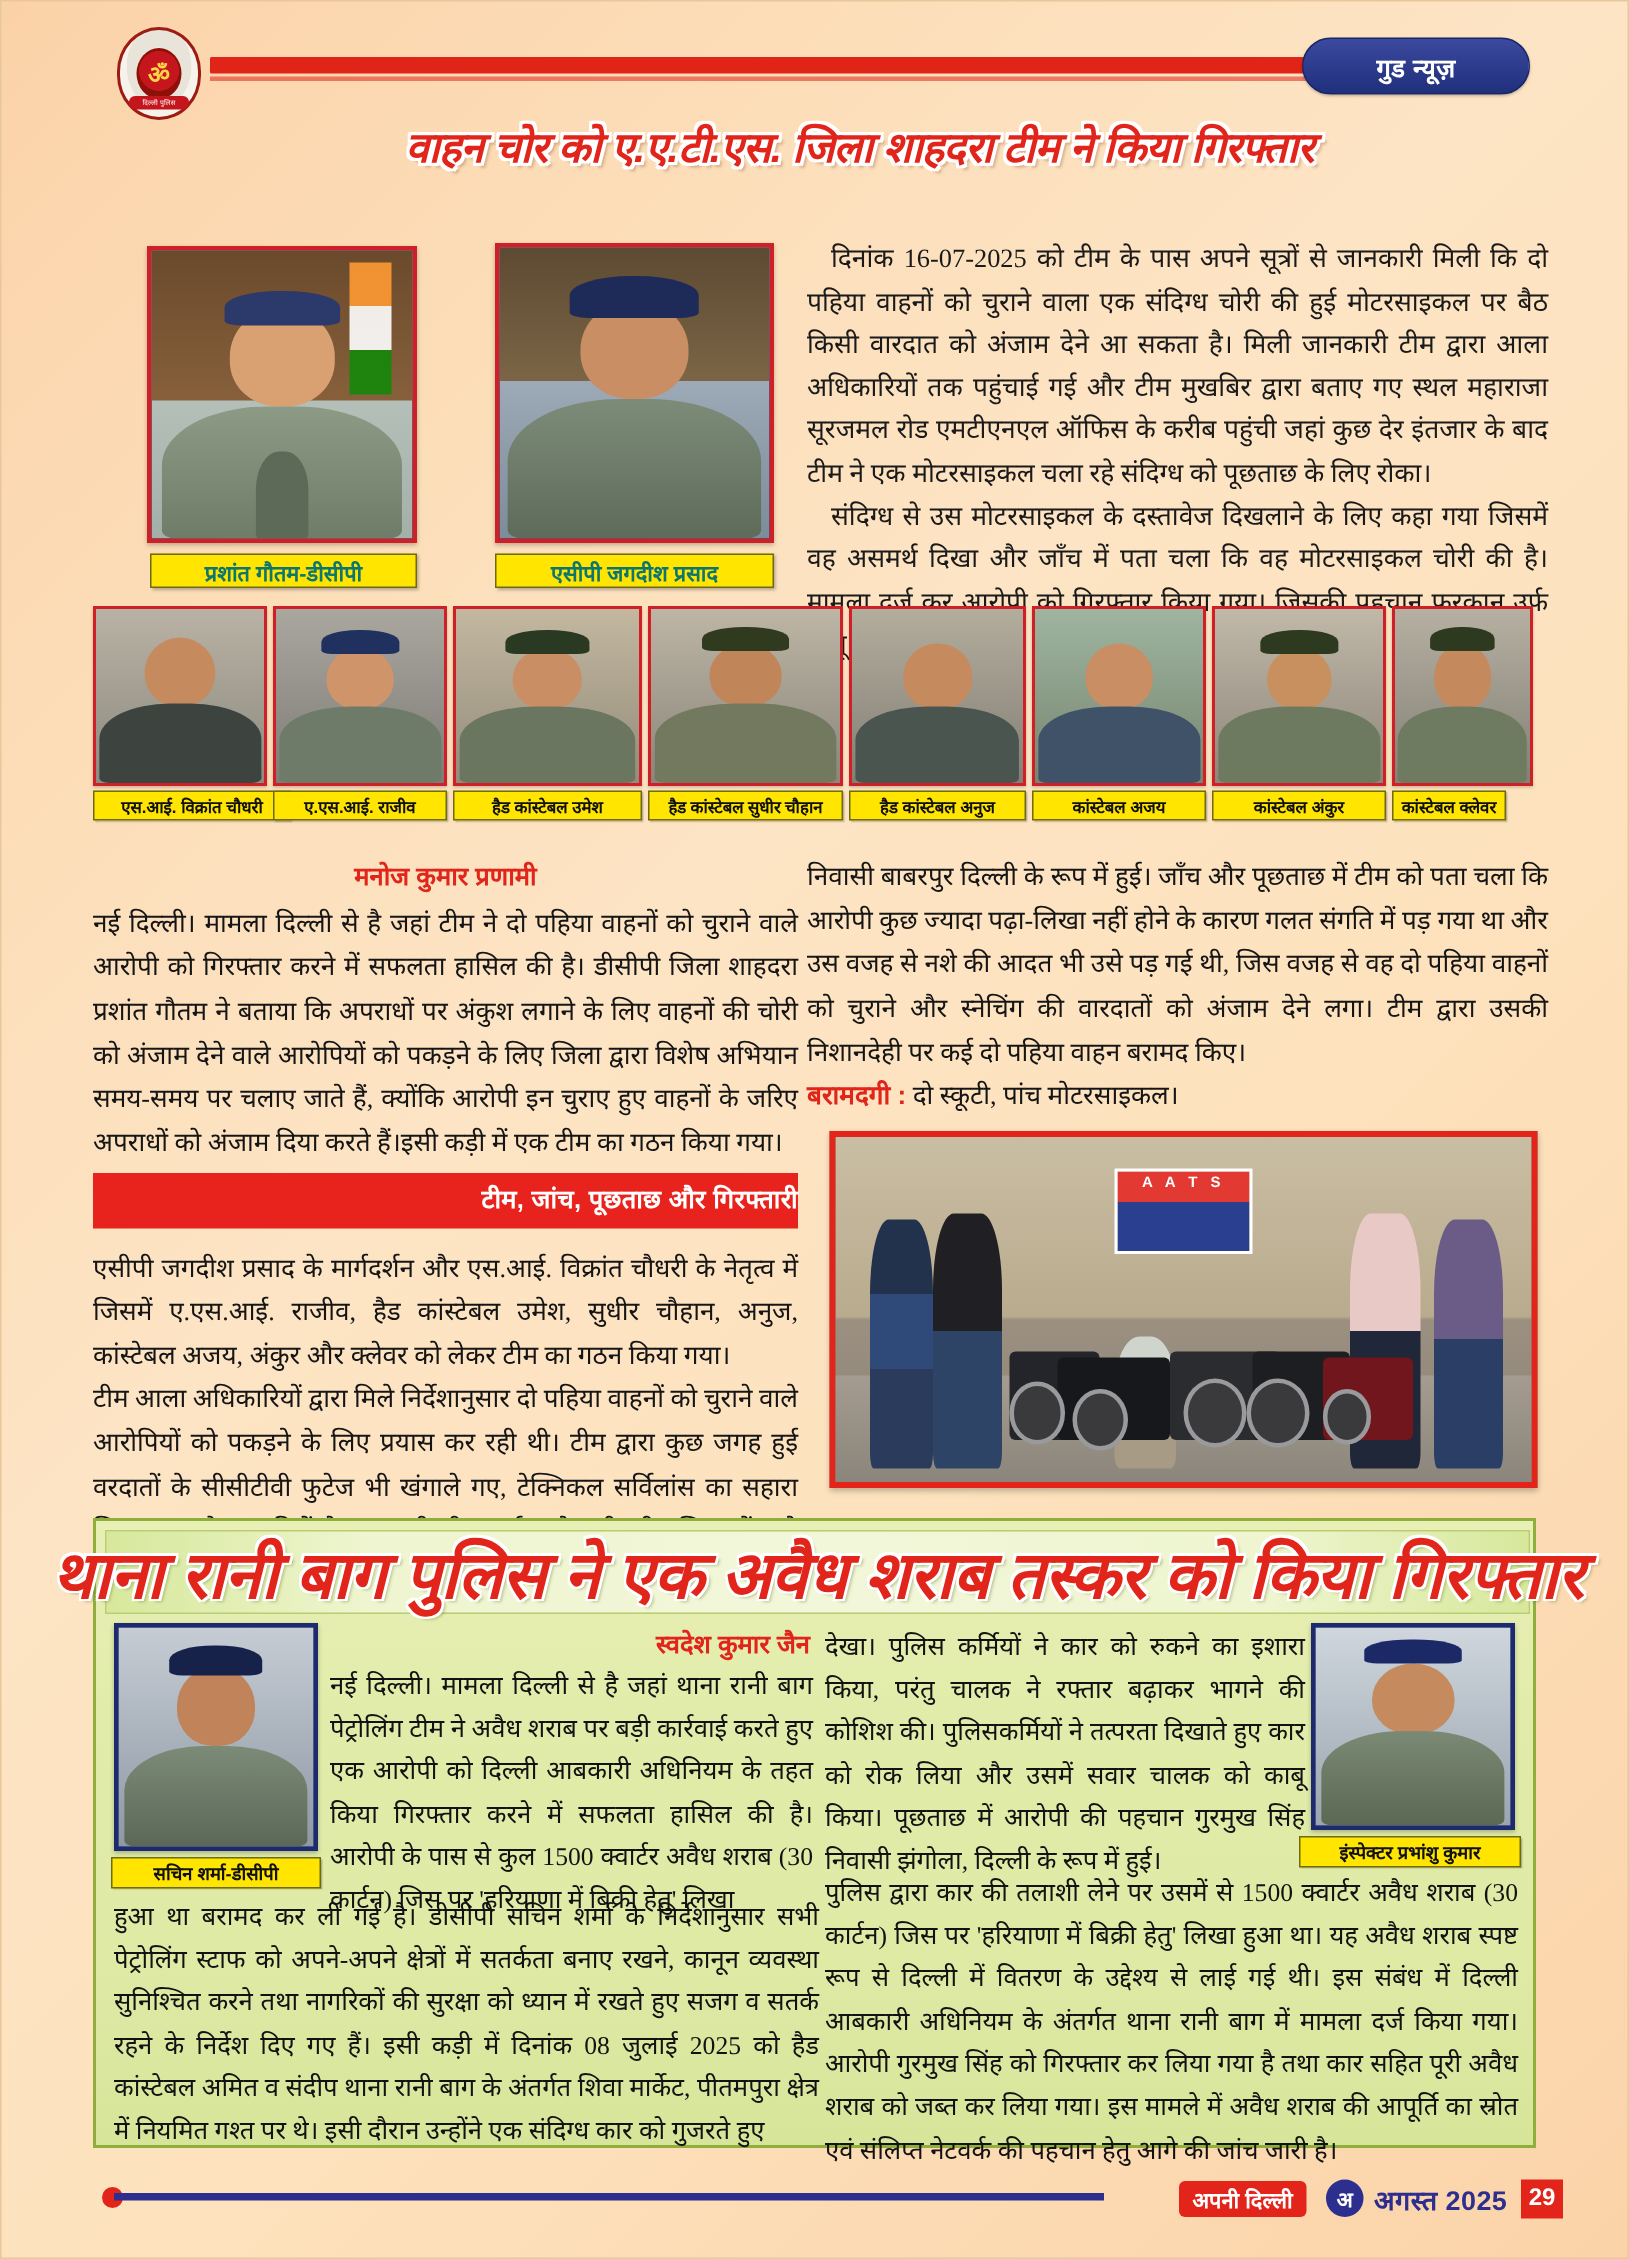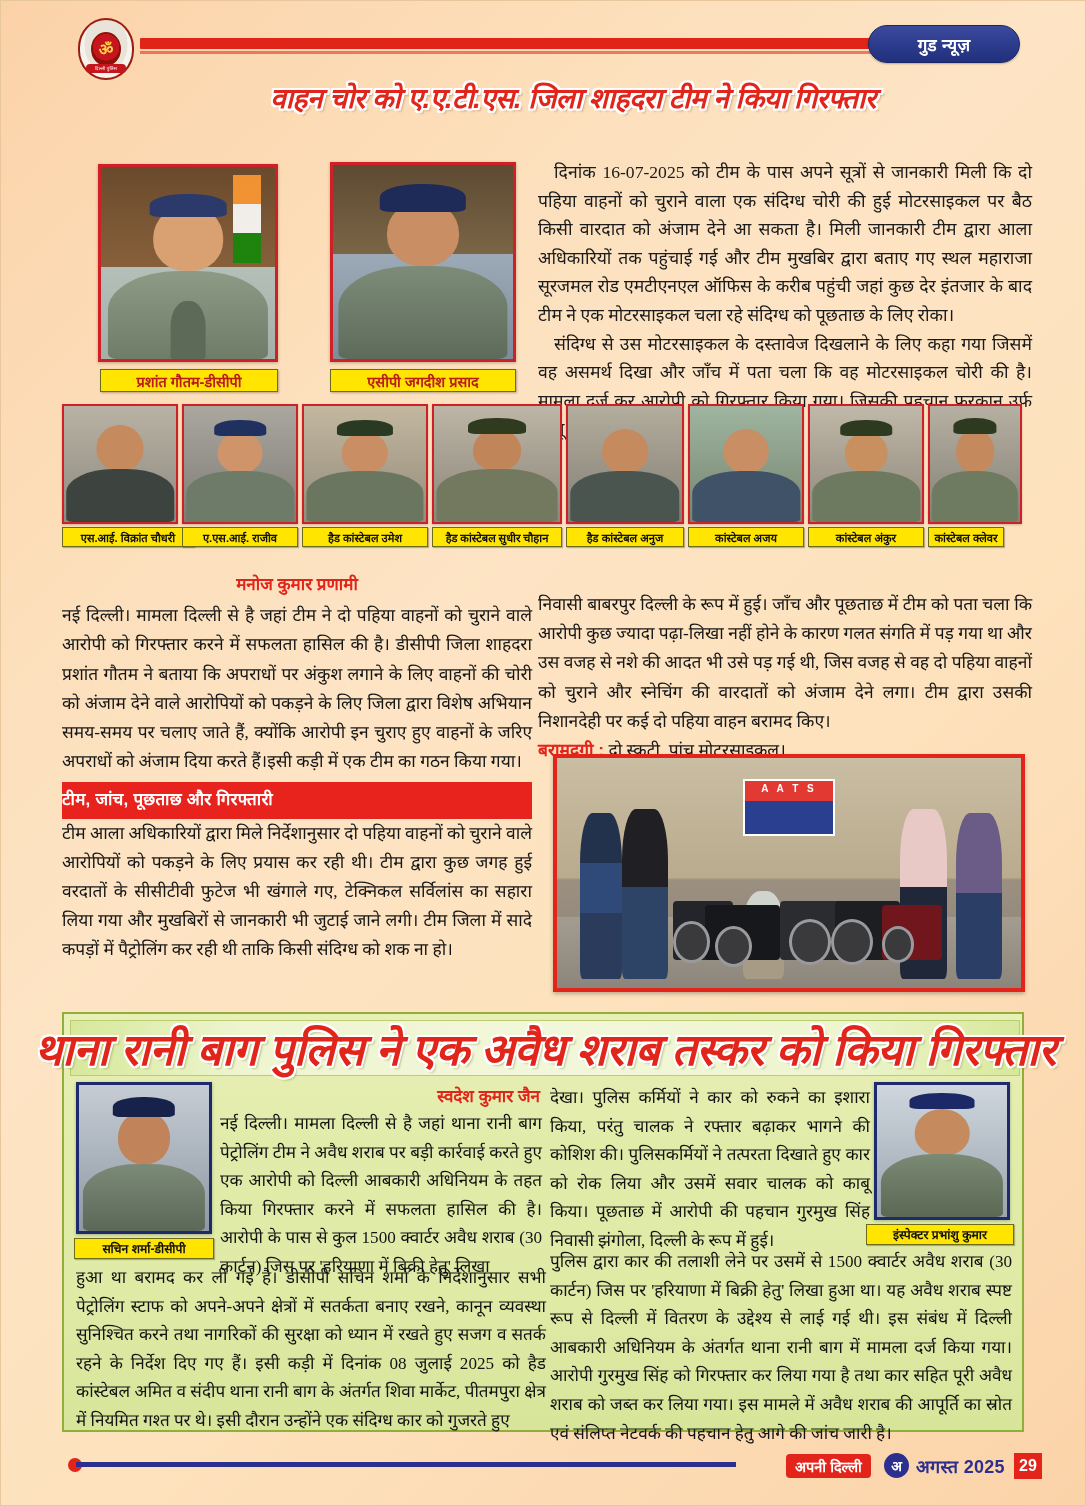--- a/index.html
+++ b/index.html
@@ -86,21 +86,21 @@
   .pf-bg-b{ position:absolute; inset:0; background:linear-gradient(180deg,#c9cfd8 0%,#9aa7b4 50%,#7d8c99 100%); }
   .pf-wall-wood{ position:absolute; left:0; top:0; right:0; height:58%; background:linear-gradient(180deg,#6a4a2c,#87603b); }
   .pf-flag{ position:absolute; right:8%; top:4%; width:16%; height:46%;
             background:linear-gradient(180deg,#ff9933 0 33%, #ffffff 33% 66%, #138808 66% 100%); opacity:.9; }
   .pf-head{ position:absolute; left:50%; transform:translateX(-50%); border-radius:50% 50% 46% 46%; }
   .pf-torso{ position:absolute; left:50%; transform:translateX(-50%); border-radius:44% 44% 6% 6%; }
   .pf-cap{ position:absolute; left:50%; transform:translateX(-50%); border-radius:48% 48% 14% 14%; }
 
   .cap-yellow{
     position:absolute; background:#ffe500; border:1px solid #6b6b18;
-    color:#b91c1c; font-weight:bold; text-align:center;
+    color:#0f766e; font-weight:bold; text-align:center;
     font-family:"Liberation Sans", sans-serif;
     box-shadow:1px 1px 2px rgba(0,0,0,.28);
     display:flex; align-items:center; justify-content:center;
     white-space:nowrap; overflow:hidden;
   }
   .c1 { left:100px; top:219px; width:178px; height:23px; font-size:14.5px; }
   .c2 { left:330px; top:219px; width:186px; height:23px; font-size:14.5px; }
 
   
   .strip { position:absolute; left:62px; top:254px; width:960px; height:145px; }
@@ -129,26 +129,26 @@
   .byline{
     text-align:center; color:#e1251b; font-weight:bold; font-size:17px;
     font-family:"Liberation Sans", sans-serif; margin-bottom:2px;
   }
   .bodycol{
     position:absolute; font-size:17.4px; line-height:29.2px; color:#151515;
     text-align:justify; font-family:"Liberation Serif", serif;
   }
   .bodycol p{ margin:0; }
   .col-l{ left:62px; top:420px; width:470px; }
-  .col-r{ left:538px; top:440px; width:494px; }
+  .col-r{ left:538px; top:420px; width:494px; }
 
   .subbar{
-    background:#e8221c; color:#ffffff; font-weight:bold; text-align:left;
+    background:#e8221c; color:#ffffff; font-weight:bold; text-align:right;
     font-family:"Liberation Sans", sans-serif; font-size:17px;
-    padding:3px 0 4px; margin:6px 0 0; letter-spacing:.2px;
+    padding:3px 0 4px; margin:6px 0 12px; letter-spacing:.2px;
   }
   .redlabel{ color:#e1251b; font-weight:bold; font-family:"Liberation Sans", sans-serif; }
 
   
   .aats-photo{
     position:absolute; left:553px; top:604px; width:472px; height:238px;
     border:4px solid #e2241b; overflow:hidden; background:#8d8274;
     box-shadow:0 2px 4px rgba(0,0,0,.25);
   }
   .aats-inner{ position:absolute; inset:0; }
@@ -348,20 +348,21 @@
         <div class="pf-cap" style="top:10%;width:48%;height:14%;background:#2e3a20;"></div>
         <div class="pf-torso" style="bottom:0;width:96%;height:44%;background:#6f7b60;"></div>
       </div>
       <div class="scap" style="left:866px;width:76px;">कांस्टेबल क्लेवर</div>
     </div>
 
     <div class="bodycol col-l">
       <div class="byline">मनोज कुमार प्रणामी</div>
       <p>नई दिल्ली। मामला दिल्ली से है जहां टीम ने दो पहिया वाहनों को चुराने वाले आरोपी को गिरफ्तार करने में सफलता हासिल की है। डीसीपी जिला शाहदरा प्रशांत गौतम ने बताया कि अपराधों पर अंकुश लगाने के लिए वाहनों की चोरी को अंजाम देने वाले आरोपियों को पकड़ने के लिए जिला द्वारा विशेष अभियान समय-समय पर चलाए जाते हैं, क्योंकि आरोपी इन चुराए हुए वाहनों के जरिए अपराधों को अंजाम दिया करते हैं।इसी कड़ी में एक टीम का गठन किया गया।</p>
       <div class="subbar">टीम, जांच, पूछताछ और गिरफ्तारी</div>
+      <p>एसीपी जगदीश प्रसाद के मार्गदर्शन और एस.आई. विक्रांत चौधरी के नेतृत्व में जिसमें ए.एस.आई. राजीव, हैड कांस्टेबल उमेश, सुधीर चौहान, अनुज, कांस्टेबल अजय, अंकुर और क्लेवर को लेकर टीम का गठन किया गया।</p>
       <p>टीम आला अधिकारियों द्वारा मिले निर्देशानुसार दो पहिया वाहनों को चुराने वाले आरोपियों को पकड़ने के लिए प्रयास कर रही थी। टीम द्वारा कुछ जगह हुई वरदातों के सीसीटीवी फुटेज भी खंगाले गए, टेक्निकल सर्विलांस का सहारा लिया गया और मुखबिरों से जानकारी भी जुटाई जाने लगी। टीम जिला में सादे कपड़ों में पैट्रोलिंग कर रही थी ताकि किसी संदिग्ध को शक ना हो।</p>
     </div>
 
     <div class="bodycol col-r">
       <p>निवासी बाबरपुर दिल्ली के रूप में हुई। जाँच और पूछताछ में टीम को पता चला कि आरोपी कुछ ज्यादा पढ़ा-लिखा नहीं होने के कारण गलत संगति में पड़ गया था और उस वजह से नशे की आदत भी उसे पड़ गई थी, जिस वजह से वह दो पहिया वाहनों को चुराने और स्नेचिंग की वारदातों को अंजाम देने लगा। टीम द्वारा उसकी निशानदेही पर कई दो पहिया वाहन बरामद किए।</p>
       <p>
         <span class="redlabel">बरामदगी :</span><span> दो स्कूटी, पांच मोटरसाइकल।</span>
       </p>
     </div>
 

